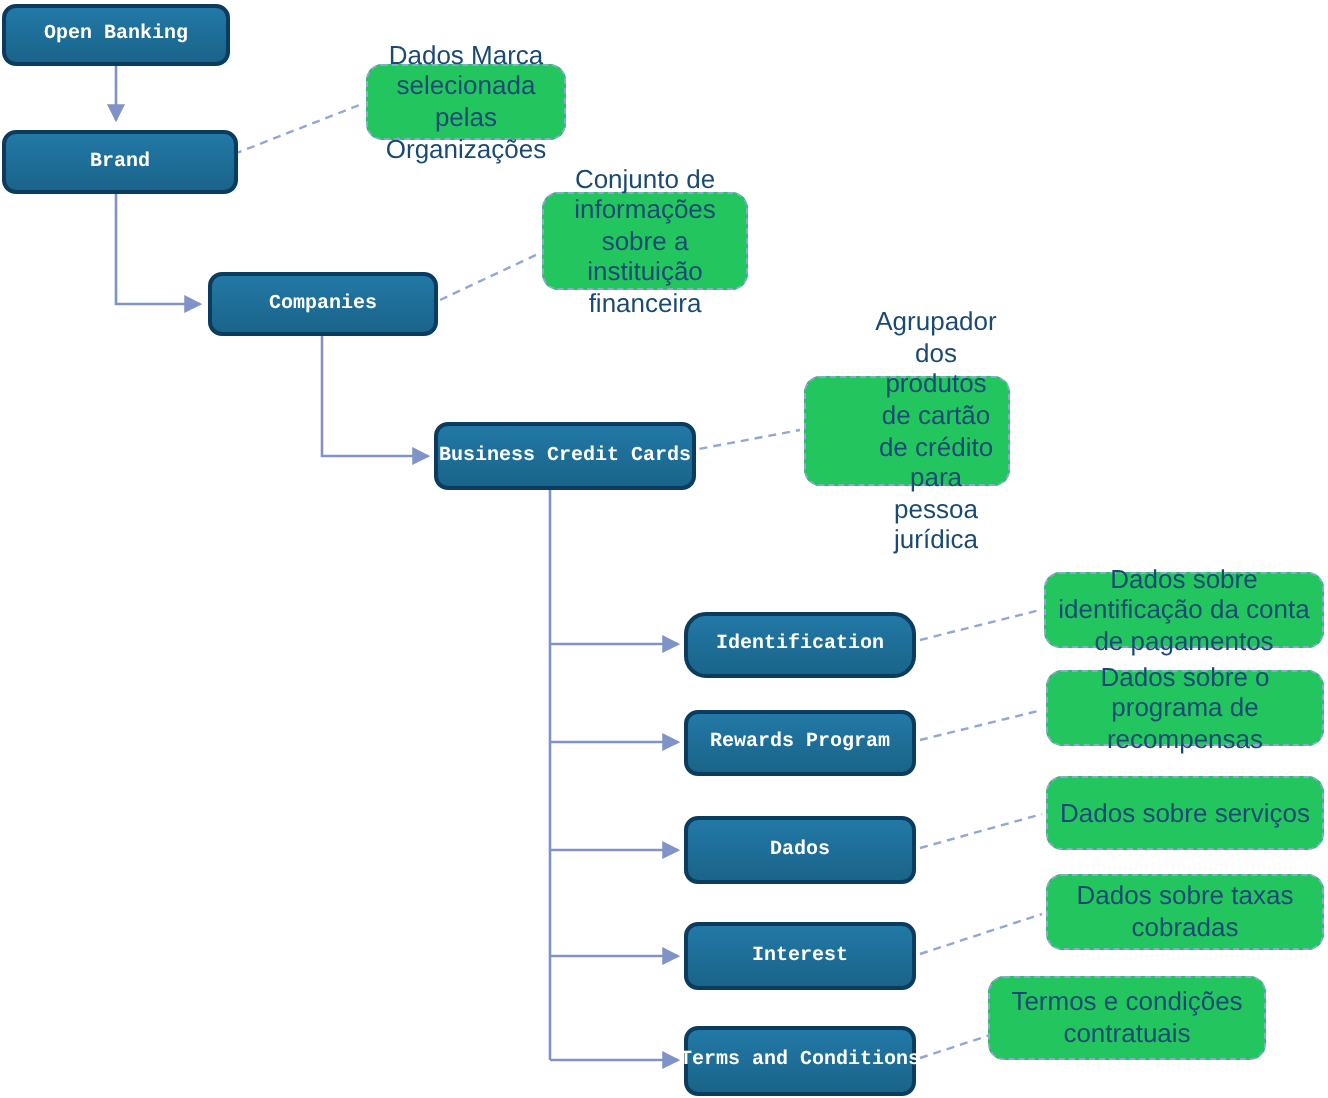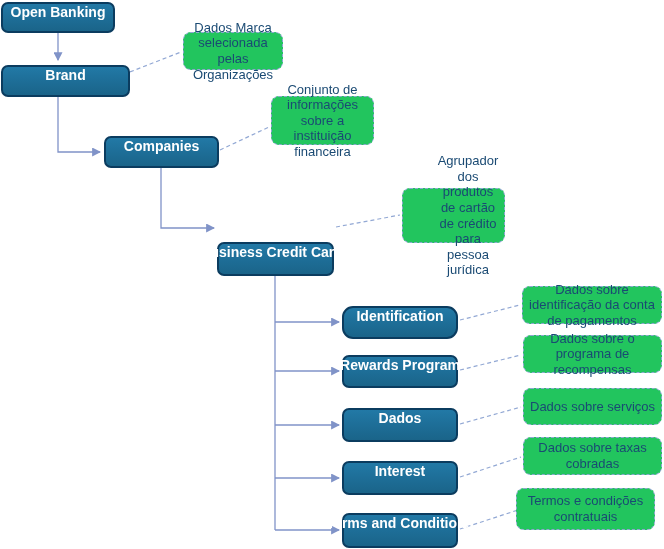--- a/index.html
+++ b/index.html
@@ -22,27 +22,28 @@
     left: 0; top: 0;
     width: 664px; height: 549px;
   }
   .node {
     position: absolute;
     box-sizing: border-box;
     background: linear-gradient(180deg, #2279a6 0%, #1e6f99 45%, #1a6489 100%);
     border: 2.5px solid #0b3c5f;
     border-radius: 7px;
     display: flex;
-    align-items: flex-start;
+    align-items: center;
     justify-content: center;
     color: #ffffff;
     font-weight: bold;
-    font-size: 14px;
+    font-size: 10px;
     white-space: nowrap;
     letter-spacing: 0;
+    font-family: Liberation Mono, monospace;
   }
   .note {
     position: absolute;
     box-sizing: border-box;
     background: #22c55e;
     border: 1.4px dashed #8ea6d2;
     border-radius: 8px;
     display: flex;
     align-items: center;
     justify-content: center;
@@ -82,29 +83,29 @@
     <line x1="460" y1="370" x2="521" y2="355" stroke="#92a8d4" stroke-width="1.2" stroke-dasharray="4 3"></line>
     <line x1="460" y1="424" x2="521" y2="407" stroke="#92a8d4" stroke-width="1.2" stroke-dasharray="4 3"></line>
     <line x1="460" y1="477" x2="521" y2="457" stroke="#92a8d4" stroke-width="1.2" stroke-dasharray="4 3"></line>
     <line x1="460" y1="529" x2="521" y2="509" stroke="#92a8d4" stroke-width="1.2" stroke-dasharray="4 3"></line>
   </svg>
 
   <div class="node" style="left:1px; top:2px; width:114px; height:31px;">
     <span>Open Banking</span>
   </div>
 
-  <div class="node" style="left:1px; top:65px; width:129px; height:32px;">
+  <div class="node" style="left:1px; top:65px; width:118px; height:32px;">
     <span>Brand</span>
   </div>
 
   <div class="node" style="left:104px; top:136px; width:115px; height:32px;">
     <span>Companies</span>
   </div>
 
-  <div class="node" style="left:217px; top:211px; width:117px; height:34px;margin-top:31px;">
+  <div class="node" style="left:217px; top:211px; width:131px; height:34px;">
     <span>Business Credit Cards</span>
   </div>
 
   <div class="node" style="left:342px; top:306px; width:116px; height:33px;border-radius:11px;">
     <span>Identification</span>
   </div>
 
   <div class="node" style="left:342px; top:355px; width:116px; height:33px;">
     <span>Rewards Program</span>
   </div>
@@ -142,17 +143,17 @@
   </div>
 
   <div class="note" style="left:523px; top:388px; width:139px; height:37px;">
     <span>Dados sobre serviços</span>
   </div>
 
   <div class="note" style="left:523px; top:437px; width:139px; height:38px;">
     <span>Dados sobre taxas cobradas</span>
   </div>
 
-  <div class="note" style="left:516px; top:488px; width:139px; height:42px;">
+  <div class="note" style="left:494px; top:488px; width:139px; height:42px;">
     <span>Termos e condições contratuais</span>
   </div>
 
 </div>
 
 </body></html>

